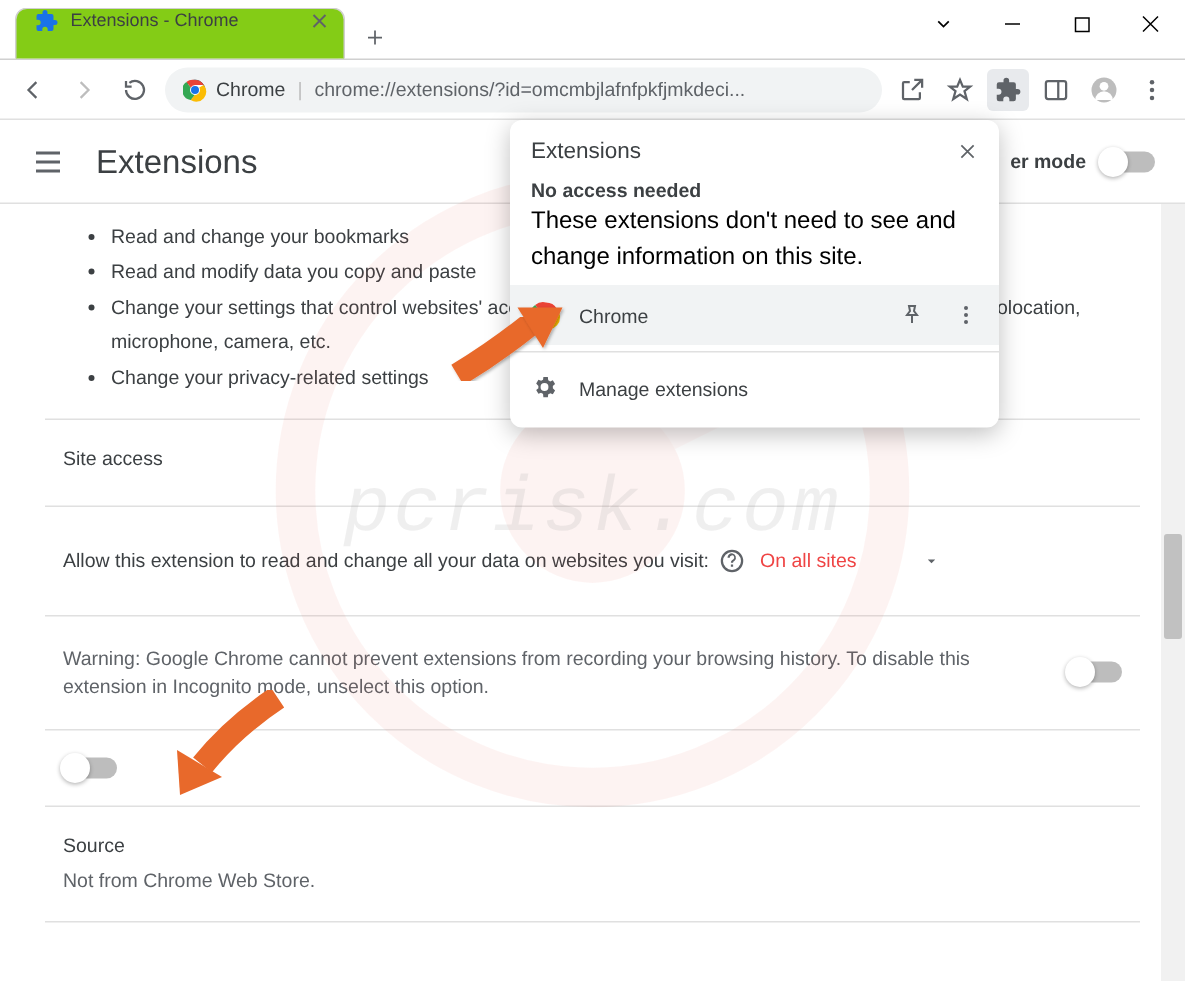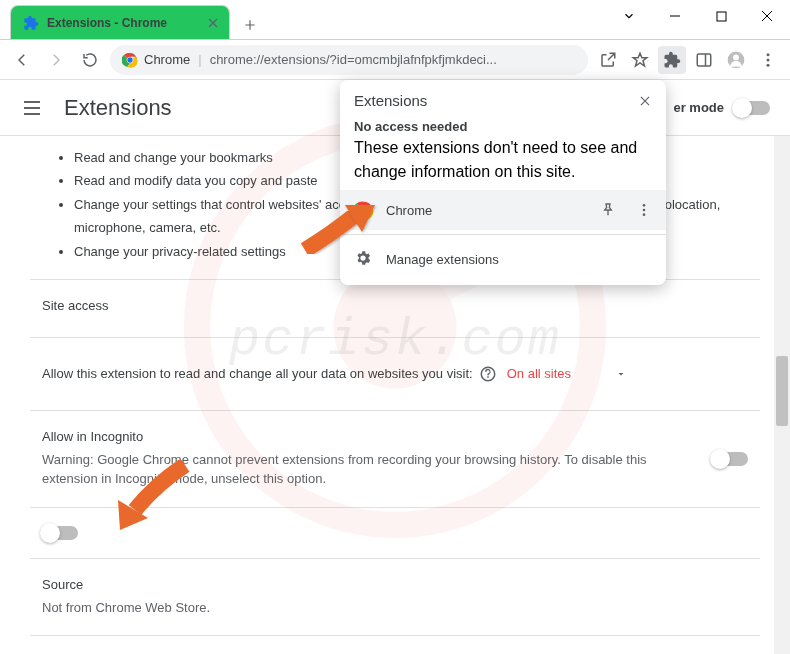--- a/index.html
+++ b/index.html
@@ -1,20 +1,20 @@
 <!DOCTYPE html>
 <html><head>
 <meta charset="utf-8">
 <style>
   * { box-sizing: border-box; margin: 0; padding: 0; }
   body { font-family: "Segoe UI", Arial, sans-serif; font-size: 13px; background: #fff; width: 790px; height: 654px; overflow: hidden; position: relative; }
   
   
   .titlebar { height: 40px; display: flex; align-items: flex-end; border-bottom: 1px solid #d0d0d0; position: relative; }
-  .tab { display: flex; align-items: center; height: 34px; background: #22c55e; border-radius: 8px 8px 0 0; padding: 0 8px 0 12px; margin-left: 10px; min-width: 220px; border: 1px solid #d0d0d0; border-bottom: none; font-weight: bold; }
+  .tab { display: flex; height: 34px; background: #84cc16; border-radius: 8px 8px 0 0; padding: 0 8px 0 12px; margin-left: 10px; min-width: 220px; border: 1px solid #d0d0d0; border-bottom: none; }
   .tab-favicon { width: 16px; height: 16px; margin-right: 8px; color: #1a73e8; }
   .tab-title { font-size: 12px; color: #3c4043; flex: 1; }
   .tab-close { width: 16px; height: 16px; color: #5f6368; cursor: pointer; }
   .newtab { width: 28px; height: 28px; display: flex; align-items: center; justify-content: center; margin-left: 6px; border-radius: 50%; cursor: pointer; color: #5f6368; }
   .win-controls { position: absolute; right: 0; top: 0; display: flex; }
   .win-btn { width: 46px; height: 32px; display: flex; align-items: center; justify-content: center; cursor: pointer; color: #000; }
   
   
   .toolbar { height: 40px; display: flex; align-items: center; padding: 0 8px; gap: 6px; border-bottom: 1px solid #e0e0e0; }
   .nav-btn { width: 28px; height: 28px; border-radius: 50%; display: flex; align-items: center; justify-content: center; cursor: pointer; color: #5f6368; }
@@ -240,21 +240,20 @@
       <div class="select">
         <span>On all sites</span>
         <svg width="12" height="12" viewBox="0 0 24 24">
             <path fill="#5f6368" d="M7 10l5 5 5-5z"></path>
           </svg>
       </div>
     </div>
 
     <div class="section row">
       <div style="flex:1;padding-right:40px;">
-        <h3>Allow in Incognito</h3>
         <div class="sub">Warning: Google Chrome cannot prevent extensions from recording your browsing history. To disable this extension in Incognito mode, unselect this option.</div>
       </div>
       <div class="toggle"></div>
     </div>
 
     <div class="section row">
       <div class="toggle"></div>
     </div>
 
     <div class="section">

